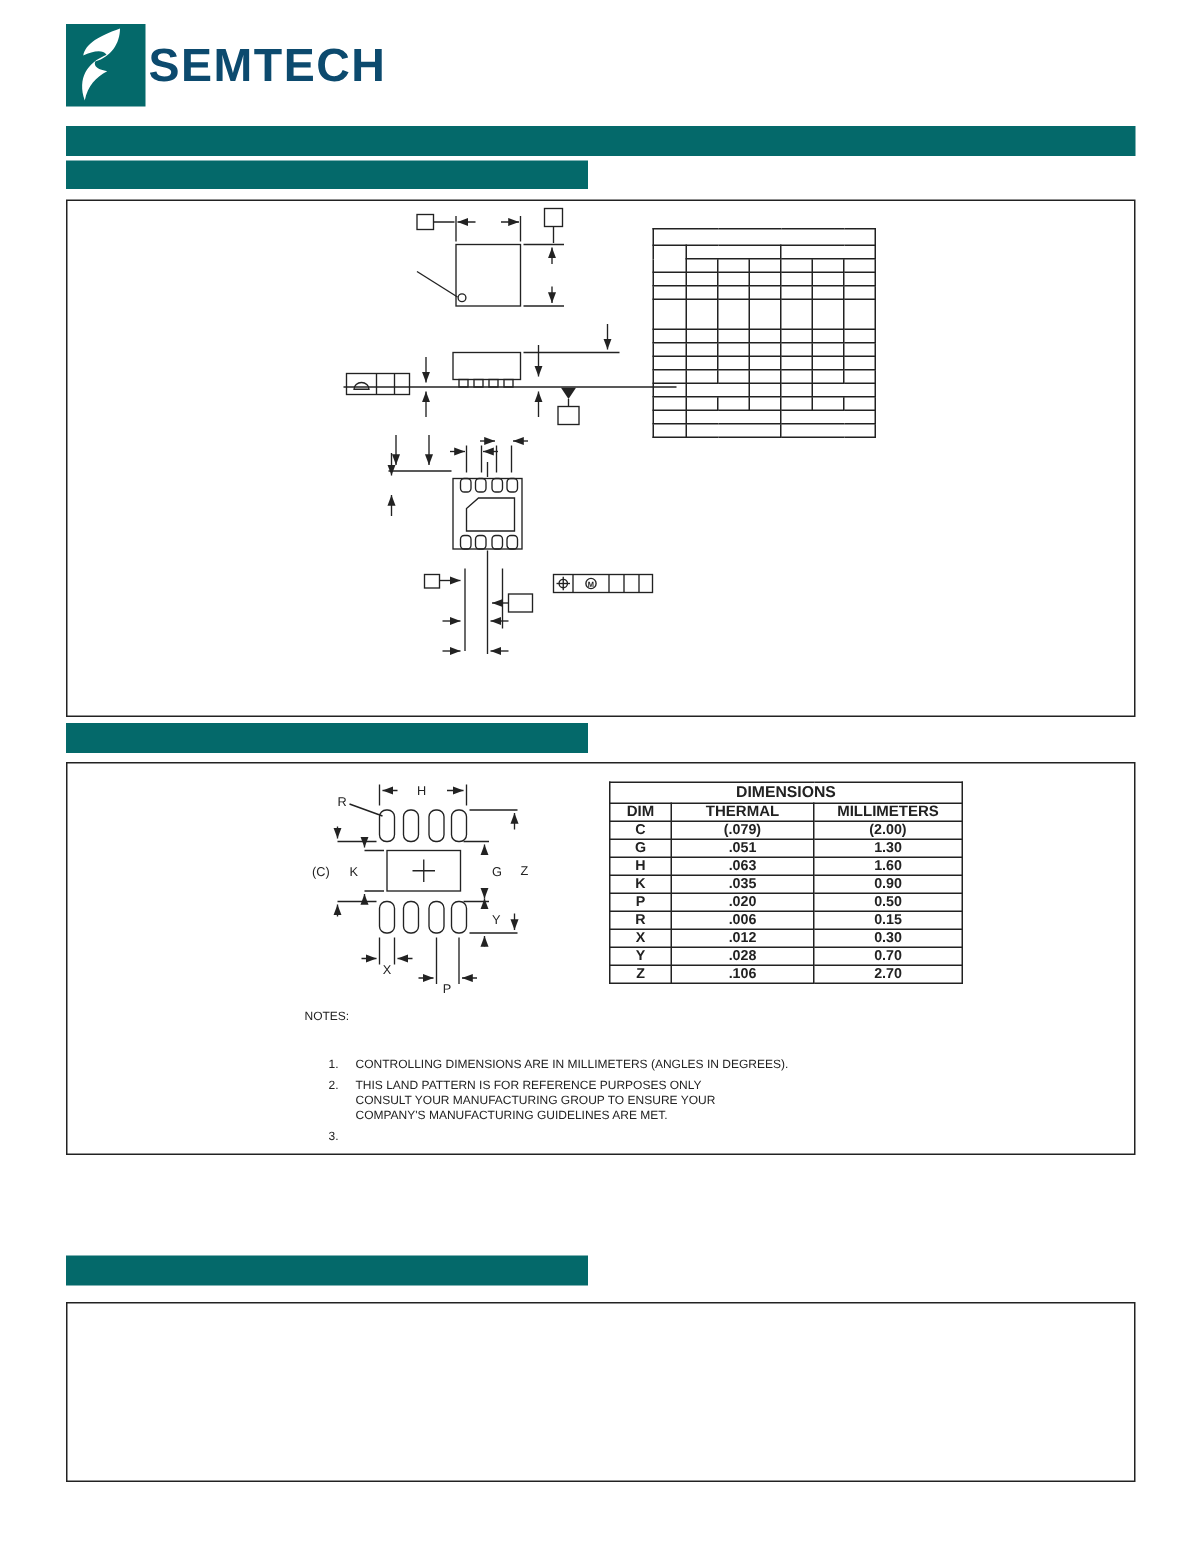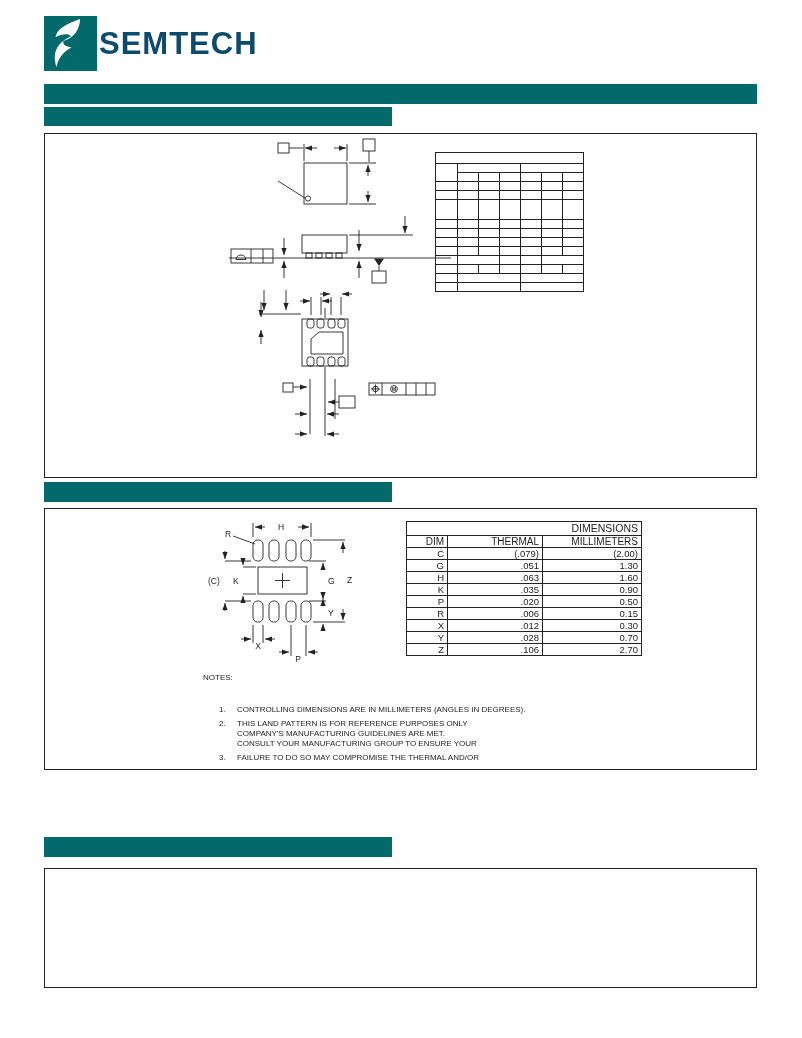--- a/index.html
+++ b/index.html
@@ -19,21 +19,21 @@
   .frame{border:1.5px solid #222;background:#fff;box-sizing:border-box;}
   #box-outline{left:44px;top:133px;width:713px;height:345px;}
   #box-land{left:44px;top:508px;width:713px;height:262px;}
   #box-footer{left:44px;top:868px;width:713px;height:120px;}
   
   #blank-dim-table{left:390px;top:18px;border-collapse:collapse;}
   #blank-dim-table td{border:1px solid #222;padding:0;font-size:6px;line-height:1;}
   
   #dims-table{left:361px;top:12px;border-collapse:collapse;font-size:9.5px;color:#222;}
   #dims-table td,#dims-table th{border:1px solid #222;padding:0 3px;height:11px;line-height:11px;
-    text-align:right;font-weight:normal;white-space:nowrap;margin-top:48px;}
+    text-align:center;font-weight:bold;white-space:nowrap;margin-top:48px;}
   #dims-table .title{font-size:10.5px;height:13px;line-height:13px;}
   #dims-table .hdr{font-size:10px;}
   
   #notes{left:158px;top:164px;font-size:8px;line-height:10px;color:#222;width:380px;}
   #notes .nhead{margin-bottom:22px;}
   .note-item{display:flex;margin-bottom:4px;}
   .note-num{width:18px;flex:0 0 18px;padding-left:16px;}
   .note-lines{flex:1;}
   svg{display:block;}
   svg text{font-family:"Liberation Sans", sans-serif;fill:#222;}
@@ -437,28 +437,27 @@
       <div class="note-item">
         <span class="note-num">1.</span>
         <span class="note-lines">
           <div>CONTROLLING DIMENSIONS ARE IN MILLIMETERS (ANGLES IN DEGREES).</div>
         </span>
       </div>
       <div class="note-item">
         <span class="note-num">2.</span>
         <span class="note-lines">
           <div>THIS LAND PATTERN IS FOR REFERENCE PURPOSES ONLY</div>
+          <div>CONSULT YOUR MANUFACTURING GROUP TO ENSURE YOUR</div>
           <div>COMPANY'S MANUFACTURING GUIDELINES ARE MET.</div>
-          <div>CONSULT YOUR MANUFACTURING GROUP TO ENSURE YOUR</div>
         </span>
       </div>
       <div class="note-item">
         <span class="note-num">3.</span>
         <span class="note-lines">
-          <div>FAILURE TO DO SO MAY COMPROMISE THE THERMAL AND/OR</div>
         </span>
       </div>
     </div>
   </div>
 
   <div class="abs bar" id="bar-4"></div>
 
   <div class="abs frame" id="box-footer"></div>
 
 </div>

